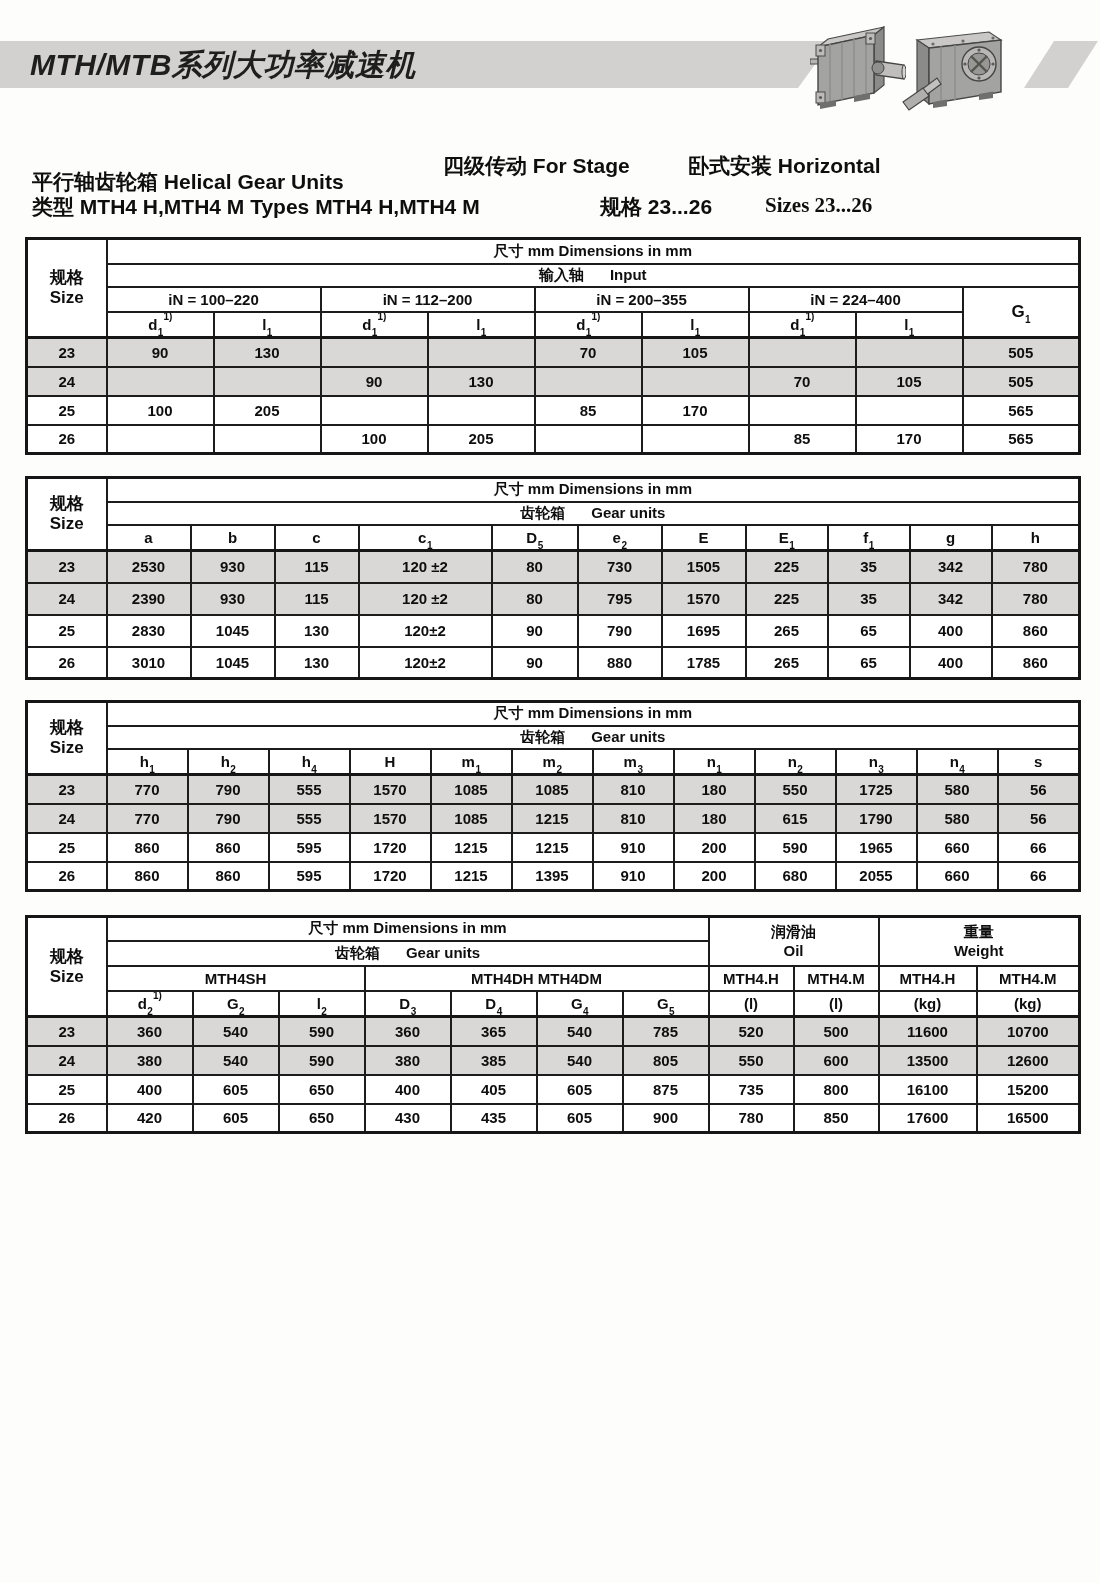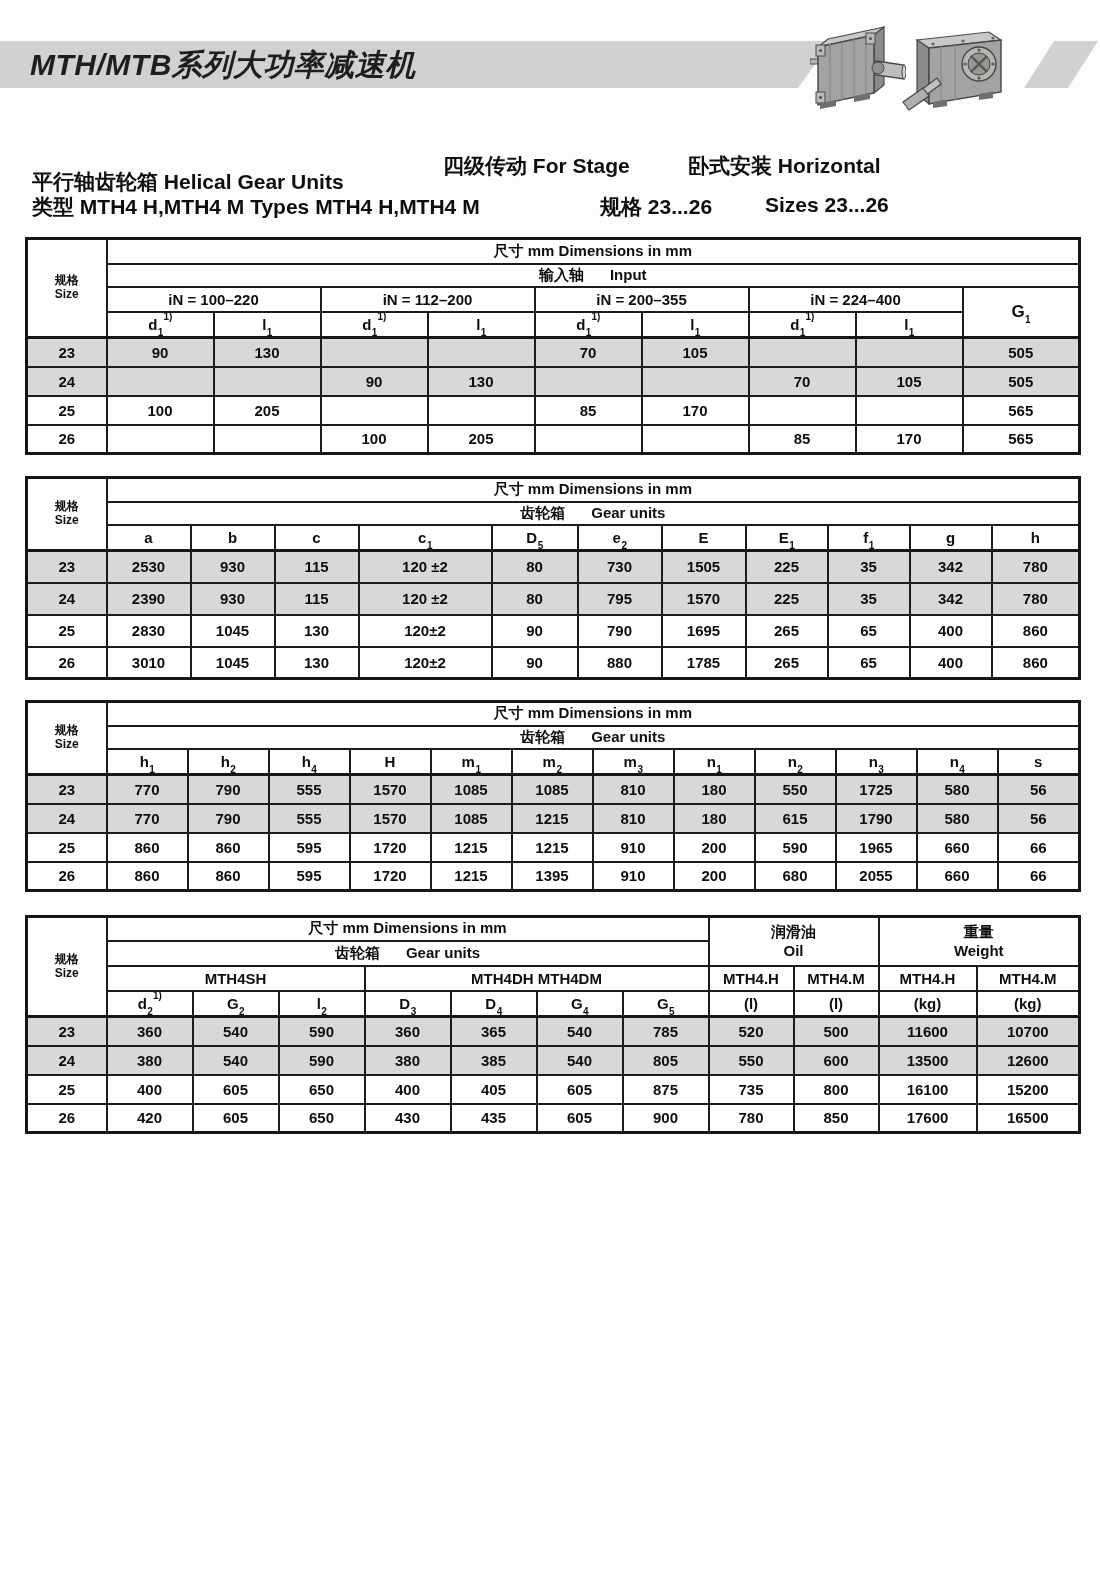--- a/index.html
+++ b/index.html
@@ -51,21 +51,21 @@
     border:2px solid #1c1c1c;
     text-align:center; vertical-align:middle;
     font-weight:bold; color:#0e0e0e; font-size:15px;
     padding:0; overflow:hidden;
   }
   thead { border-bottom:3px solid #161616; }
   thead th { background:#ffffff; }
   tr.shaded td { background:#d9d8d6; }
   sub { font-size:10px; line-height:0; position:relative; top:2px; left:0.5px; }
   sup { font-size:10px; line-height:0; position:relative; top:-4px; left:0.5px; }
-  .size-h { font-size:12px; line-height:1.15; }
+  .size-h { font-size:17px; line-height:1.15; }
   .g1-cell { font-size:17px; }
   .zh-gap { display:inline-block; width:26px; }
   .t1 thead tr:nth-child(1){height:25px;} .t1 thead tr:nth-child(2){height:23px;}
   .t1 thead tr:nth-child(3){height:25px;} .t1 thead tr:nth-child(4){height:26px;}
   .t1 tbody tr{height:29px;}
   .t1 { margin-bottom:21px; }
   .t2 thead tr:nth-child(1){height:24px;} .t2 thead tr:nth-child(2){height:23px;}
   .t2 thead tr:nth-child(3){height:26px;}
   .t2 tbody tr{height:32px;}
   .t2 { margin-bottom:20px; }
@@ -134,21 +134,21 @@
   </div>
 
   <div class="subline" style="top:152px; left:0; width:1100px; height:24px;">
     <span class="sub-item" style="left:32px;margin-top:16px;">平行轴齿轮箱 Helical Gear Units</span>
     <span class="sub-item" style="left:406px;margin-left:37px;">四级传动 For Stage</span>
     <span class="sub-item" style="left:688px;">卧式安装 Horizontal</span>
   </div>
   <div class="subline" style="top:193px; left:0; width:1044px; height:24px;">
     <span class="sub-item" style="left:32px;">类型 MTH4 H,MTH4 M Types MTH4 H,MTH4 M</span>
     <span class="sub-item" style="left:600px;">规格 23...26</span>
-    <span class="sub-item" style="left:765px;">Sizes 23...26</span>
+    <span class="sub-item" style="left:765px;font-family:Liberation Serif, serif;">Sizes 23...26</span>
   </div>
 
   <div class="tables-wrap">
 
     <table class="t1">
       <colgroup>
         <col style="width:80px">
           <col style="width:107px">
           <col style="width:107px">
           <col style="width:107px">

